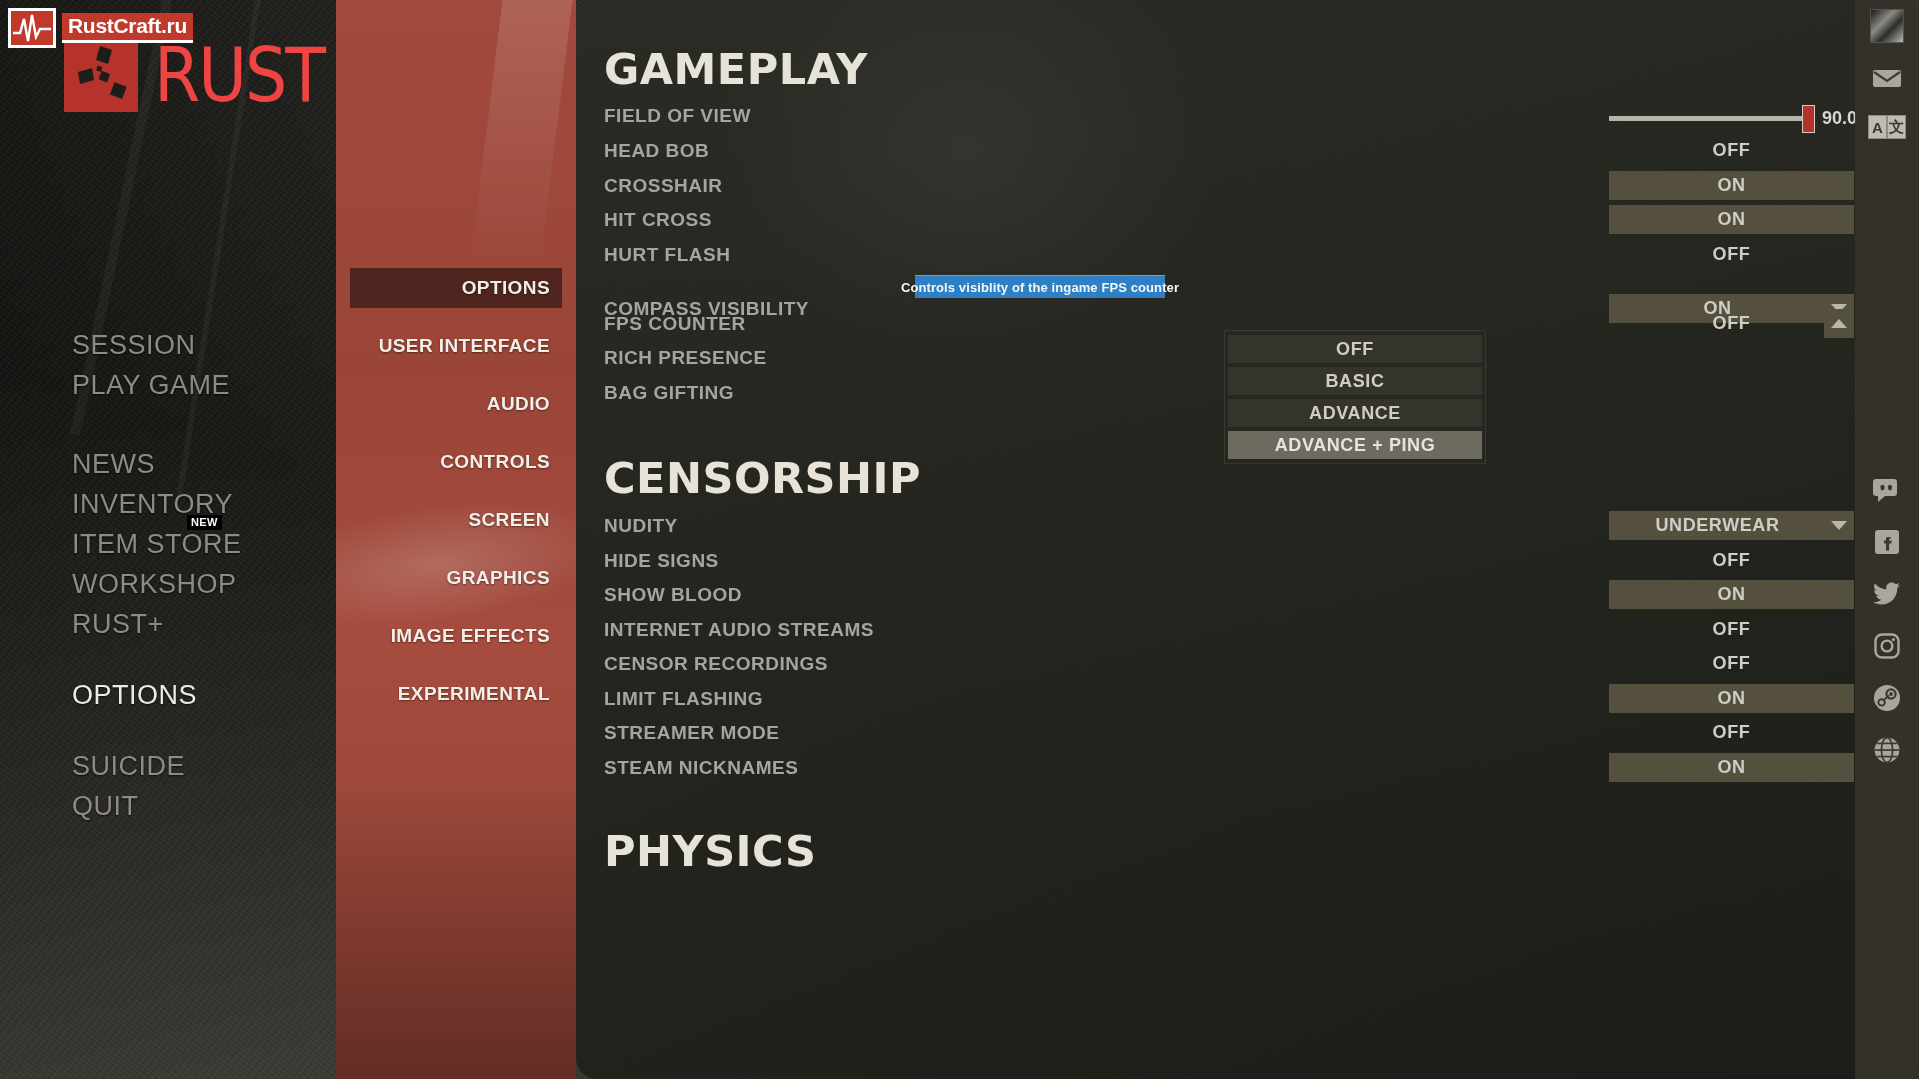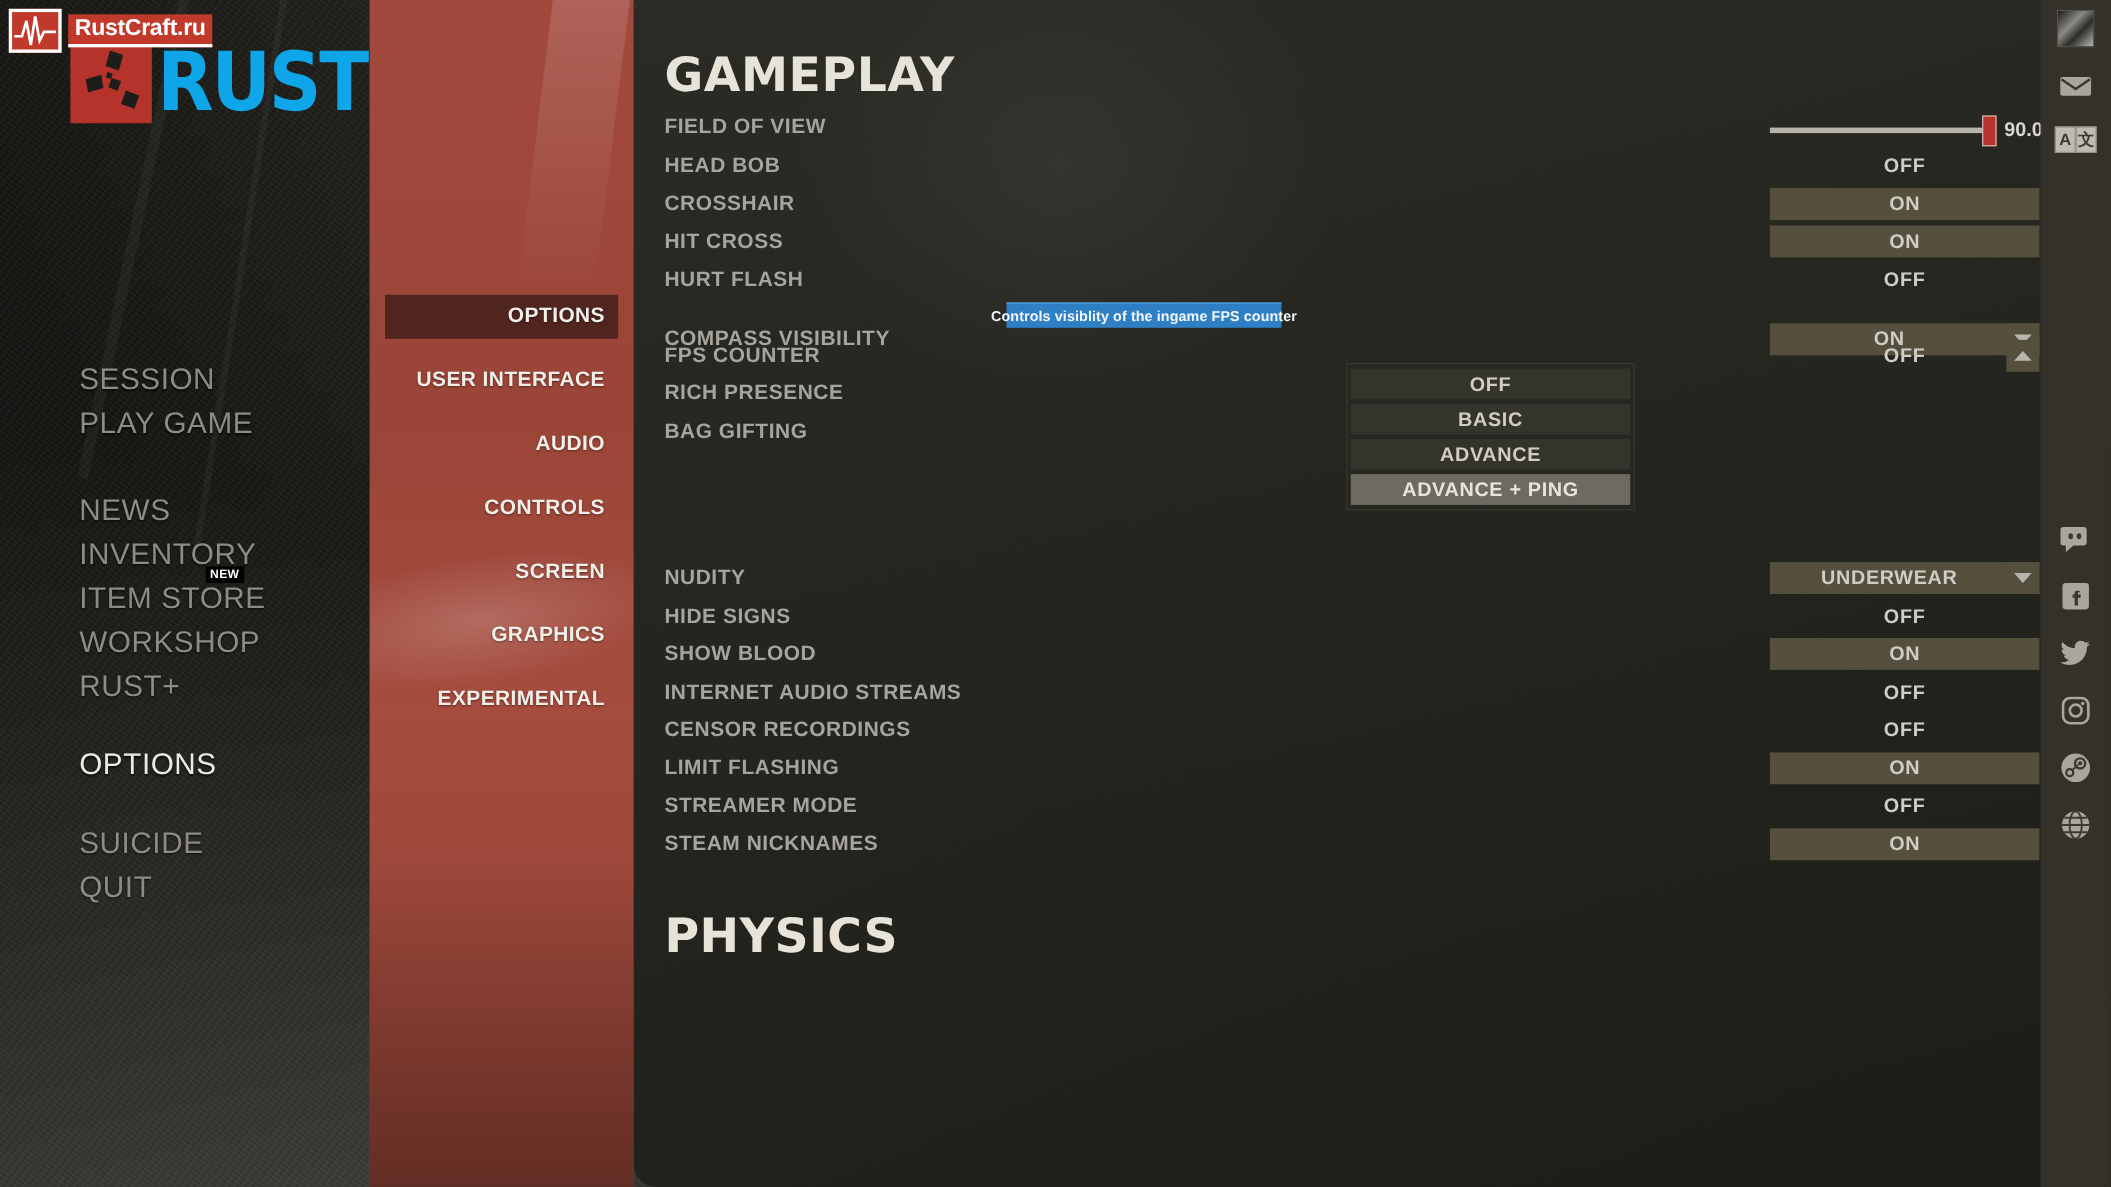--- a/index.html
+++ b/index.html
@@ -41,22 +41,22 @@
     border:3px solid #fff; display:block;
   }
   #wm-text{
     background:#c1392b; color:#fff; font-weight:bold; font-size:21px;
     letter-spacing:-.3px; padding:1px 6px 2px 6px; border-bottom:3px solid #fff;
     font-family:"Liberation Sans", sans-serif;
   }
   #rust-logo{ position:absolute; left:56px; top:30px; display:flex; align-items:center; }
   #rust-mark{ width:74px; height:74px; background:#b5332a; position:relative; }
   #rust-word{
-    font-size:74px; font-weight:bold; color:#0ea5e9; letter-spacing:-2px;
-    line-height:74px; margin-left:5px;
+    font-size:74px; font-weight:normal; color:#ef4444; letter-spacing:-2px;
+    line-height:74px; margin-left:16px;
     font-family:"DejaVu Sans", sans-serif; font-stretch:condensed;
   }
 
   .nav-group{ position:absolute; left:72px; }
   .nav-item{
     font-size:27px; font-weight:normal; letter-spacing:.5px;
     color:#8e8b84; line-height:40px; white-space:nowrap;
     text-shadow:0 1px 2px rgba(0,0,0,.7);
     position:relative; display:inline-block;
   }
@@ -290,20 +290,21 @@
   <div id="cat-gloss1"></div>
   <div id="cat-gloss2"></div>
   <div id="cat-gloss3"></div>
   <div id="cat-list">
     <div class="cat-item active">OPTIONS</div>
     <div class="cat-item">USER INTERFACE</div>
     <div class="cat-item">AUDIO</div>
     <div class="cat-item">CONTROLS</div>
     <div class="cat-item">SCREEN</div>
     <div class="cat-item">GRAPHICS</div>
+    <div class="cat-item">IMAGE EFFECTS</div>
     <div class="cat-item">EXPERIMENTAL</div>
   </div>
 </div>
 
 <div id="main">
   <div id="main-glow"></div>
 
   <div class="section-title" style="top:46px;">GAMEPLAY</div>
 
   <div class="opt-row" style="top:102px;">
@@ -364,20 +365,21 @@
   </div>
 
   <div class="opt-row" style="top:344px;">
     <span class="opt-label">RICH PRESENCE</span>
   </div>
 
   <div class="opt-row" style="top:379px;">
     <span class="opt-label">BAG GIFTING</span>
   </div>
 
+  <div class="section-title" style="top:455px;">CENSORSHIP</div>
 
   <div class="opt-row" style="top:512px;">
     <span class="opt-label">NUDITY</span>
     <div class="opt-ctrl">
       <div class="val sel">UNDERWEAR</div>
       <div class="chev">
           <span class="tri down"></span>
         </div>
     </div>
   </div>

